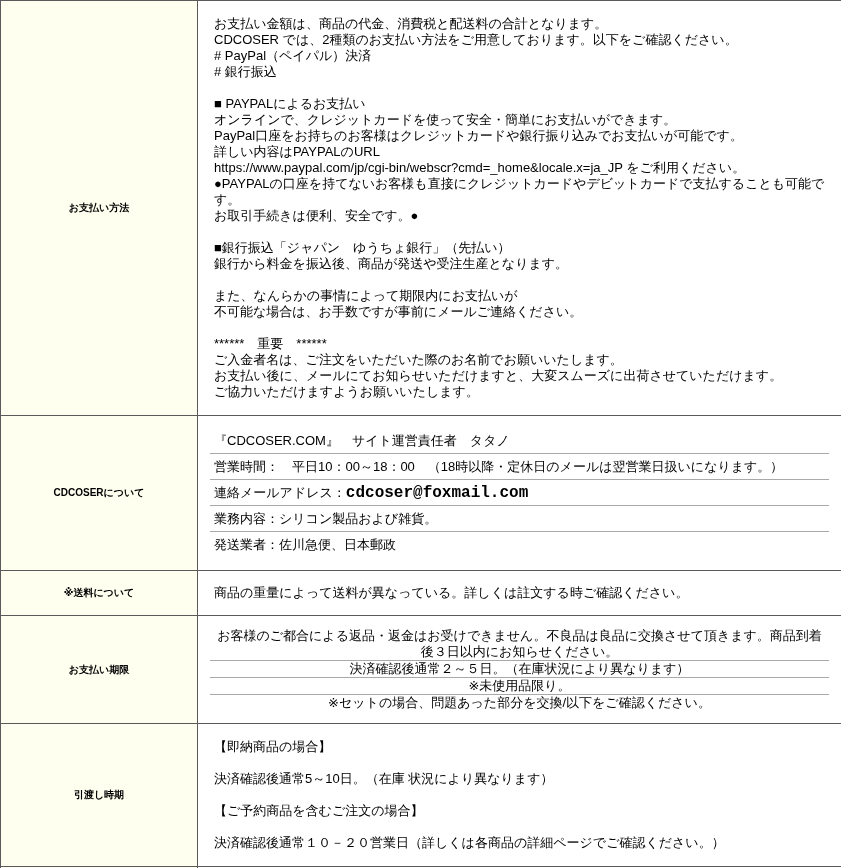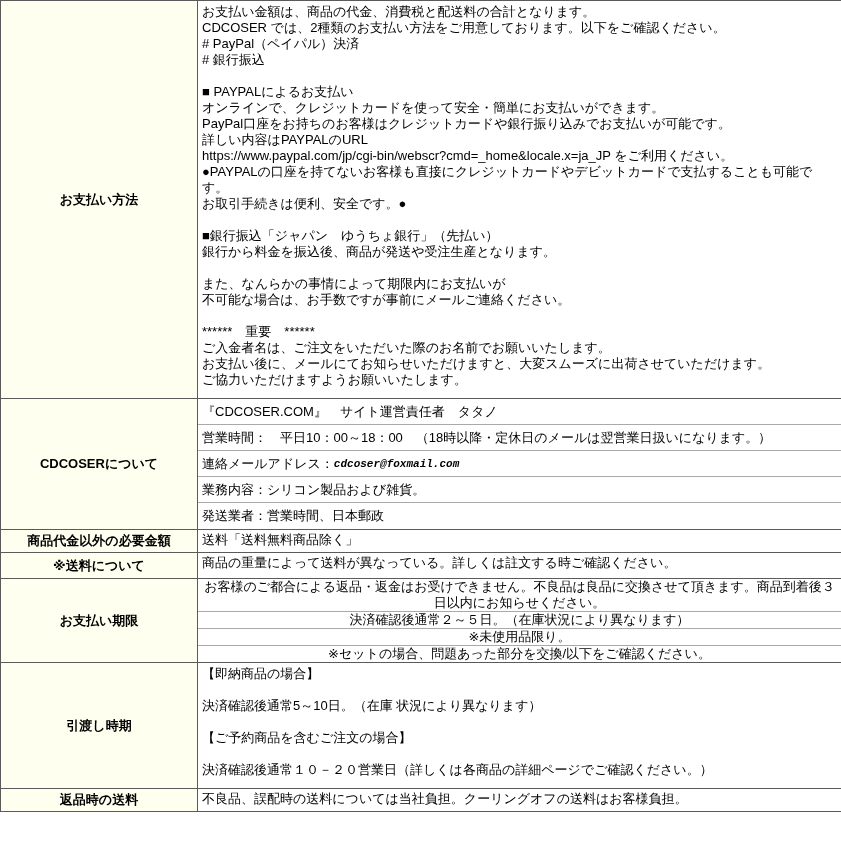--- a/index.html
+++ b/index.html
@@ -23,26 +23,26 @@
   }
   col.col-h { width: 197px; }
   col.col-c { width: 644px; }
   th, td {
     border: 1px solid var(--border-main);
     overflow: hidden;
   }
   th {
     background: var(--header-bg);
     font-weight: bold;
-    font-size: 13px;
+    font-size: 10px;
     text-align: center;
     vertical-align: middle;
     padding: 2px;
   }
-  td { vertical-align: top; padding: 0; background: #ffffff; }
+  td { vertical-align: top; padding: 12px; background: #ffffff; }
 
   .body-text {
     white-space: pre-line;
     line-height: 16px;
     padding: 3px 4px;
     overflow-wrap: break-word;
     word-break: break-word;
   }
   .body-line {
     line-height: 16px;
@@ -60,22 +60,21 @@
   .tight-sub {
     display: block;
     padding: 0 4px;
     line-height: 16px;
     text-align: center;
   }
   .deadline-sub { height: 20px; }
   .email {
     font-weight: bold;
     font-family: "Liberation Mono", "DejaVu Sans Mono", monospace;
-    font-size: 11px;
-    font-style: italic;
+    font-size: 16px;
   }
   tr.r-payment        { height: 398px; }
   tr.r-about          { height: 130px; }
   tr.r-extra          { height: 22px; }
   tr.r-shipfee        { height: 26px; }
   tr.r-defect         { height: 84px; }
   tr.r-delivery       { height: 126px; }
   tr.r-paydeadline    { height: 40px; }
   tr.r-returndeadline { height: 20px; }
   tr.r-returnship     { height: 20px; }
@@ -122,30 +121,24 @@
     <tr class="r-about">
       <th>CDCOSERについて</th>
       <td>
         <div class="subrow about-sub">『CDCOSER.COM』　サイト運営責任者　タタノ</div>
         <div class="subrow about-sub">営業時間：　平日10：00～18：00　（18時以降・定休日のメールは翌営業日扱いになります。）</div>
         <div class="subrow about-sub">
           <span>連絡メールアドレス：</span>
             <span class="email">cdcoser@foxmail.com</span>
         </div>
         <div class="subrow about-sub">業務内容：シリコン製品および雑貨。</div>
-        <div class="subrow about-sub">発送業者：営業時間、日本郵政</div>
+        <div class="subrow about-sub">発送業者：佐川急便、日本郵政</div>
       </td>
     </tr>
 
-    <tr class="r-extra">
-      <th>商品代金以外の必要金額</th>
-      <td>
-        <div class="body-line">送料「送料無料商品除く」</div>
-      </td>
-    </tr>
 
     <tr class="r-shipfee">
       <th>※送料について</th>
       <td>
         <div class="body-line">商品の重量によって送料が異なっている。詳しくは註文する時ご確認ください。</div>
       </td>
     </tr>
 
     <tr class="r-defect">
       <th>お支払い期限</th>

